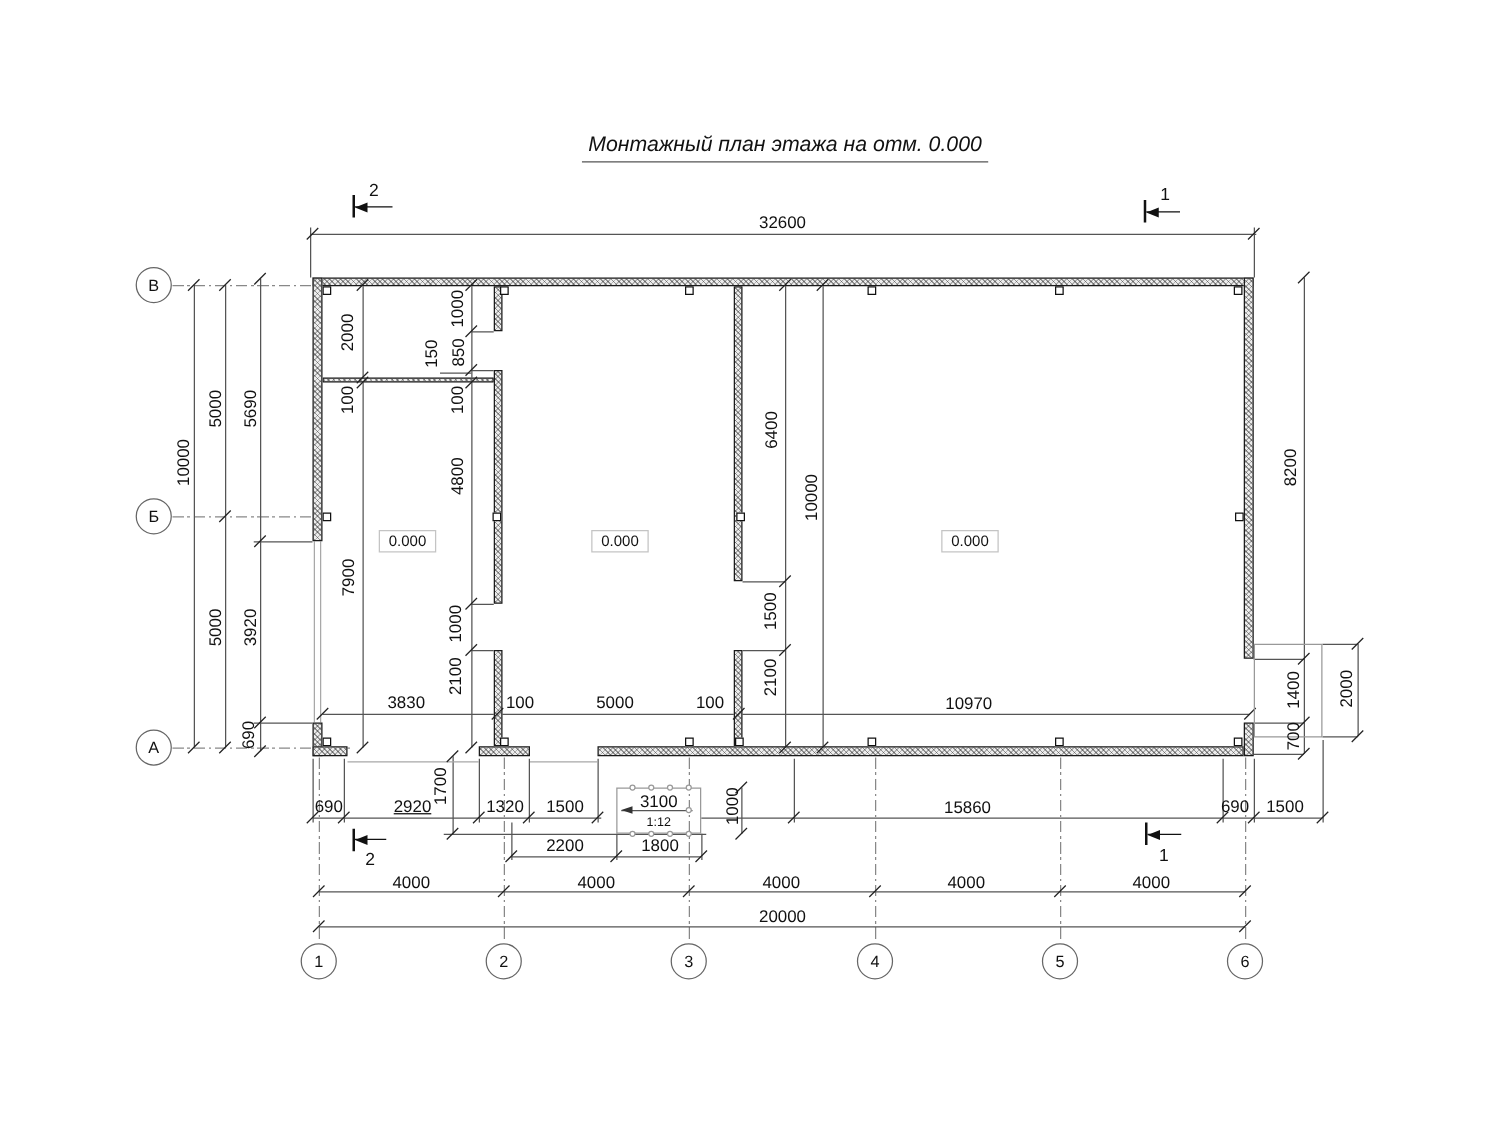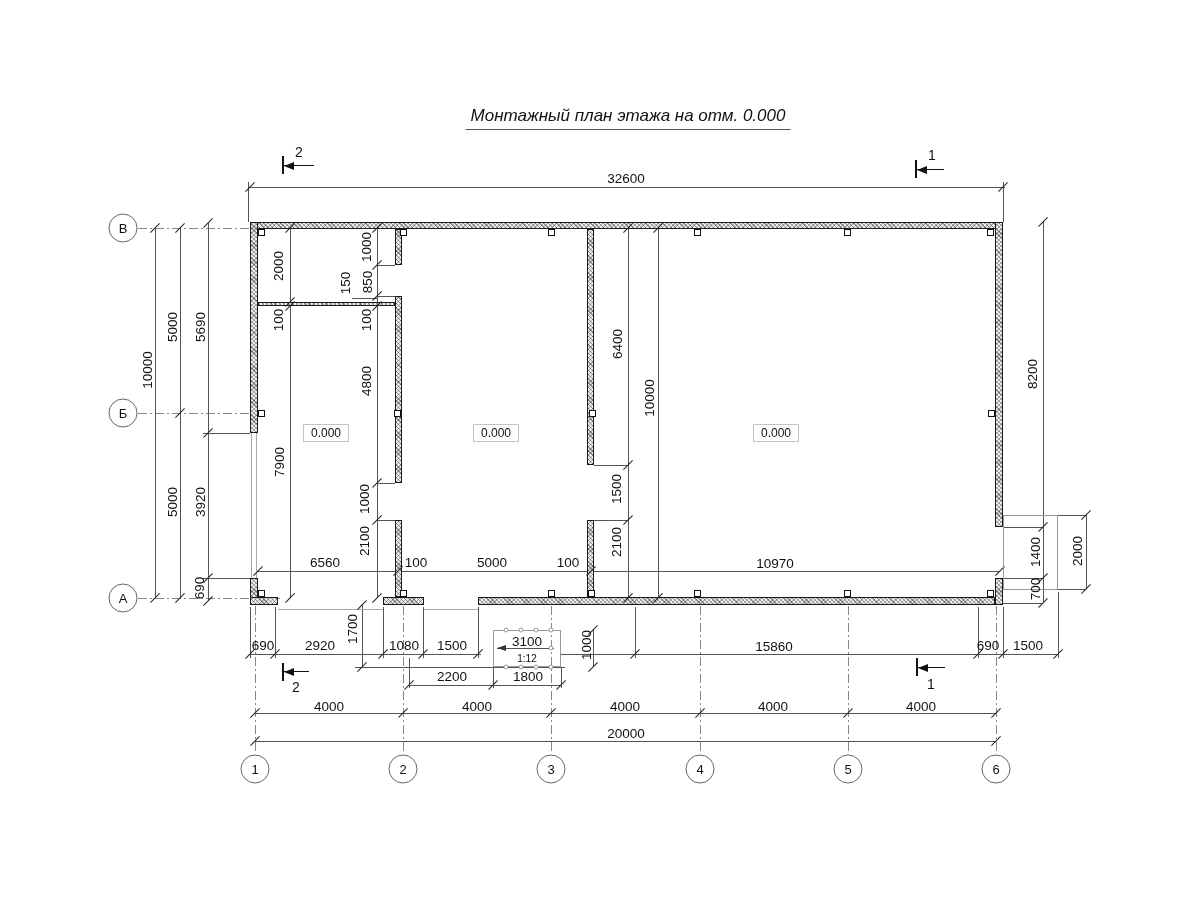--- a/index.html
+++ b/index.html
@@ -214,28 +214,28 @@
     <div class="lnb" style="left: 916px; top: 658px; width: 2px; height: 18px;"></div>
     <div class="lnb" style="left: 284px; top: 165px; width: 30px; height: 1px;"></div>
     <div class="lnb" style="left: 917px; top: 169px; width: 27px; height: 1px;"></div>
     <div class="lnb" style="left: 284px; top: 671px; width: 25px; height: 1px;"></div>
     <div class="lnb" style="left: 918px; top: 667px; width: 27px; height: 1px;"></div>
     <div class="secarrow" style="left: 284px; top: 162px;"></div>
     <div class="secarrow" style="left: 917px; top: 166px;"></div>
     <div class="secarrow" style="left: 284px; top: 668px;"></div>
     <div class="secarrow" style="left: 918px; top: 664px;"></div>
     <div class="dim" style="left: 626px; top: 178px;">32600</div>
-    <div class="dim" style="left: 325px; top: 562px;">6560</div>
+    <div class="dim" style="left: 325px; top: 562px;">3830</div>
     <div class="dim" style="left: 416px; top: 562px;">100</div>
     <div class="dim" style="left: 492px; top: 562px;">5000</div>
     <div class="dim" style="left: 568px; top: 562px;">100</div>
     <div class="dim" style="left: 775px; top: 563px;">10970</div>
     <div class="dim" style="left: 263px; top: 645px;">690</div>
-    <div class="dim" style="left: 320px; top: 645px;">2920</div>
-    <div class="dim" style="left: 404px; top: 645px;">1080</div>
+    <div class="dim" style="left: 330px; top: 645px; text-decoration: underline;">2920</div>
+    <div class="dim" style="left: 404px; top: 645px;">1320</div>
     <div class="dim" style="left: 452px; top: 645px;">1500</div>
     <div class="dim" style="left: 527px; top: 641px;">3100</div>
     <div class="dim sm" style="left: 527px; top: 658px;">1:12</div>
     <div class="dim" style="left: 774px; top: 646px;">15860</div>
     <div class="dim" style="left: 988px; top: 645px;">690</div>
     <div class="dim" style="left: 1028px; top: 645px;">1500</div>
     <div class="dim" style="left: 452px; top: 676px;">2200</div>
     <div class="dim" style="left: 528px; top: 676px;">1800</div>
     <div class="dim" style="left: 329px; top: 706px;">4000</div>
     <div class="dim" style="left: 477px; top: 706px;">4000</div>

